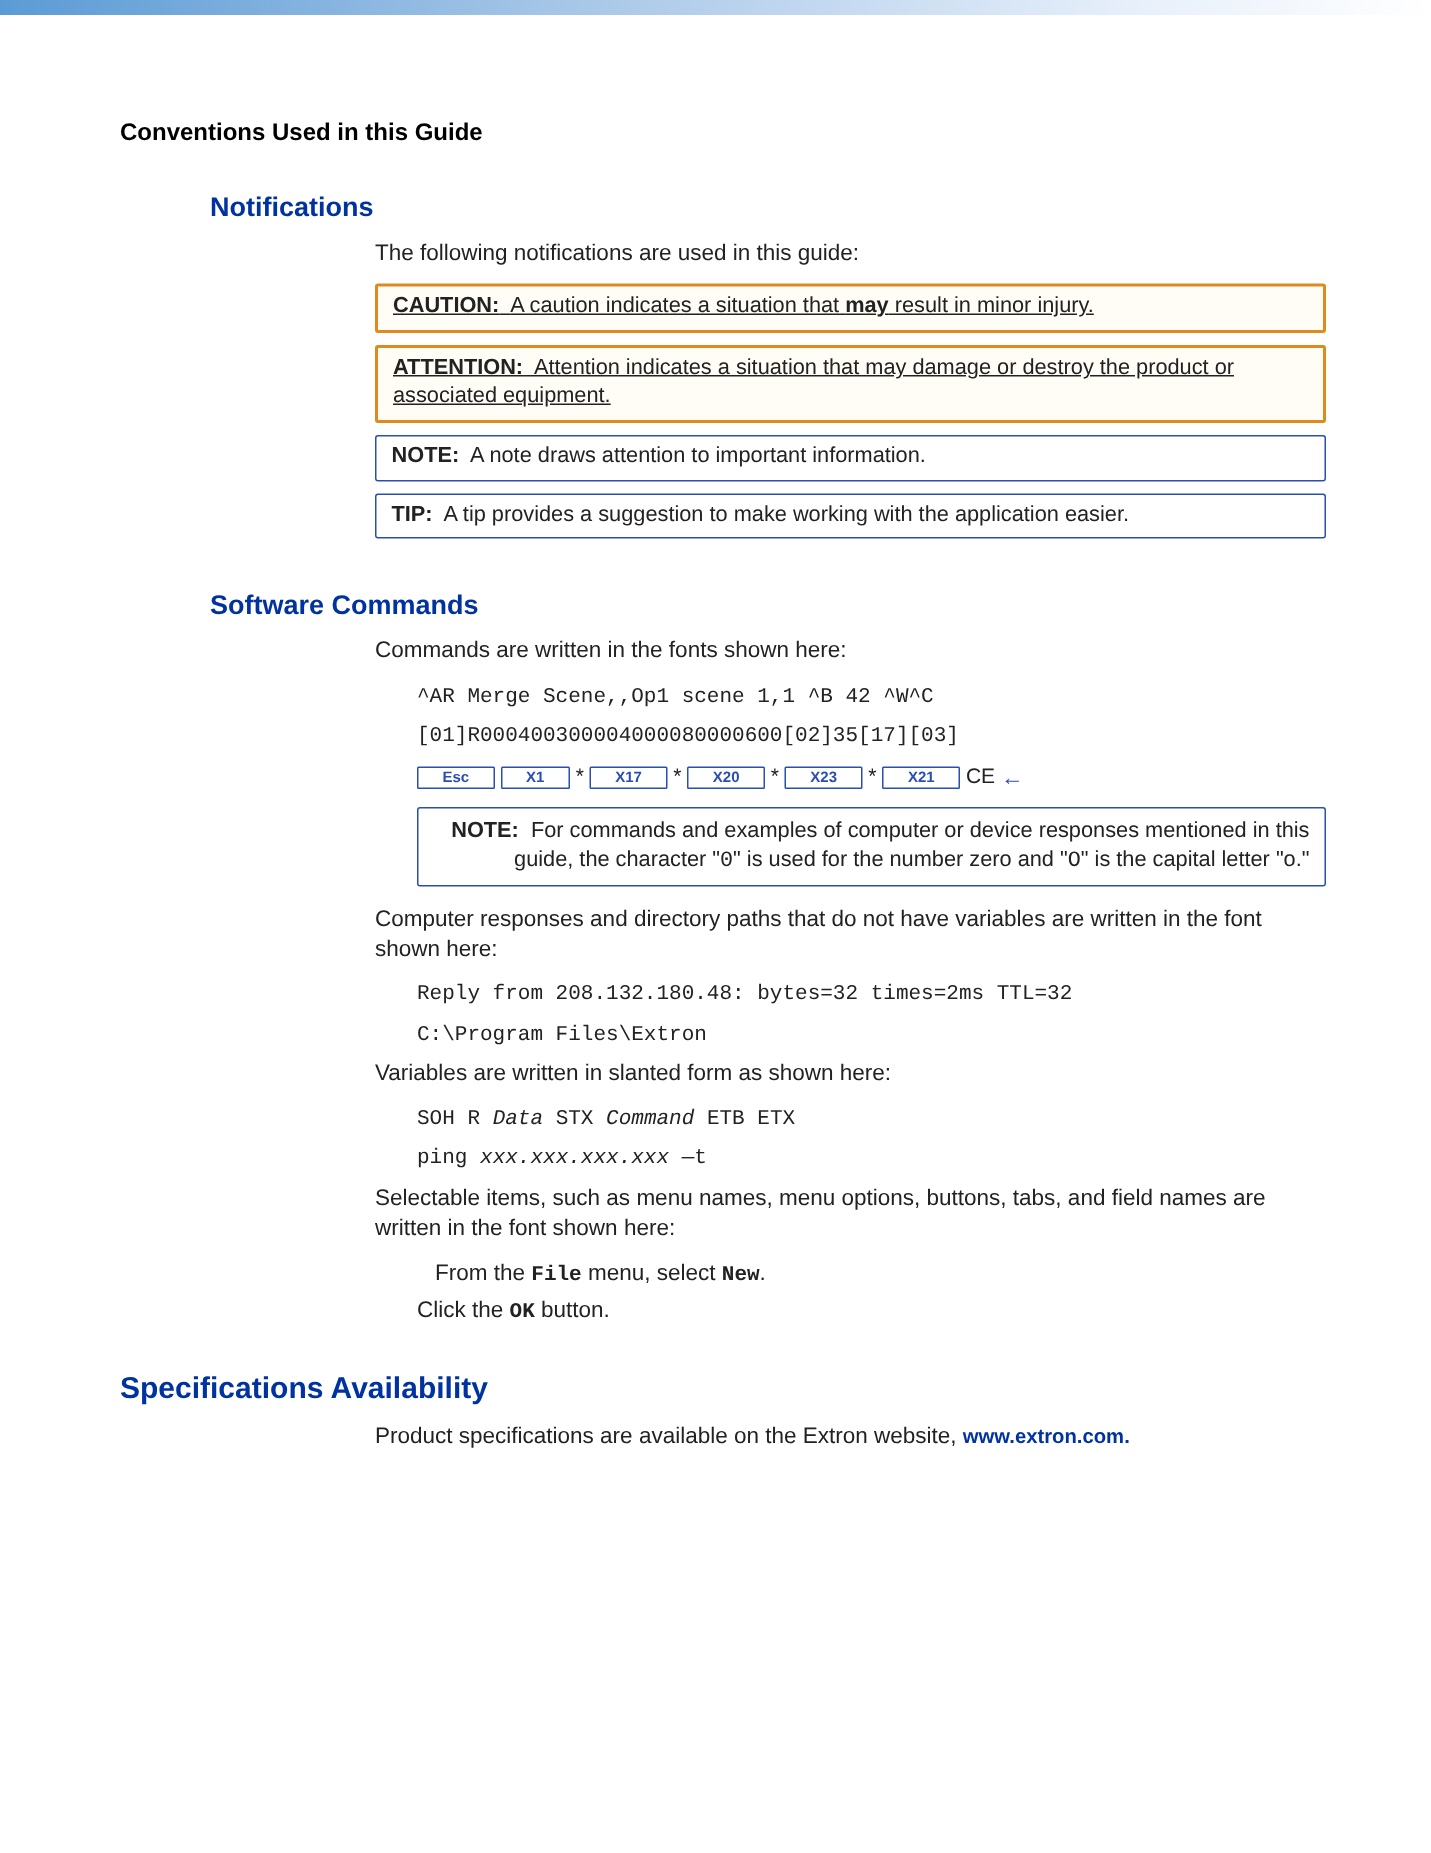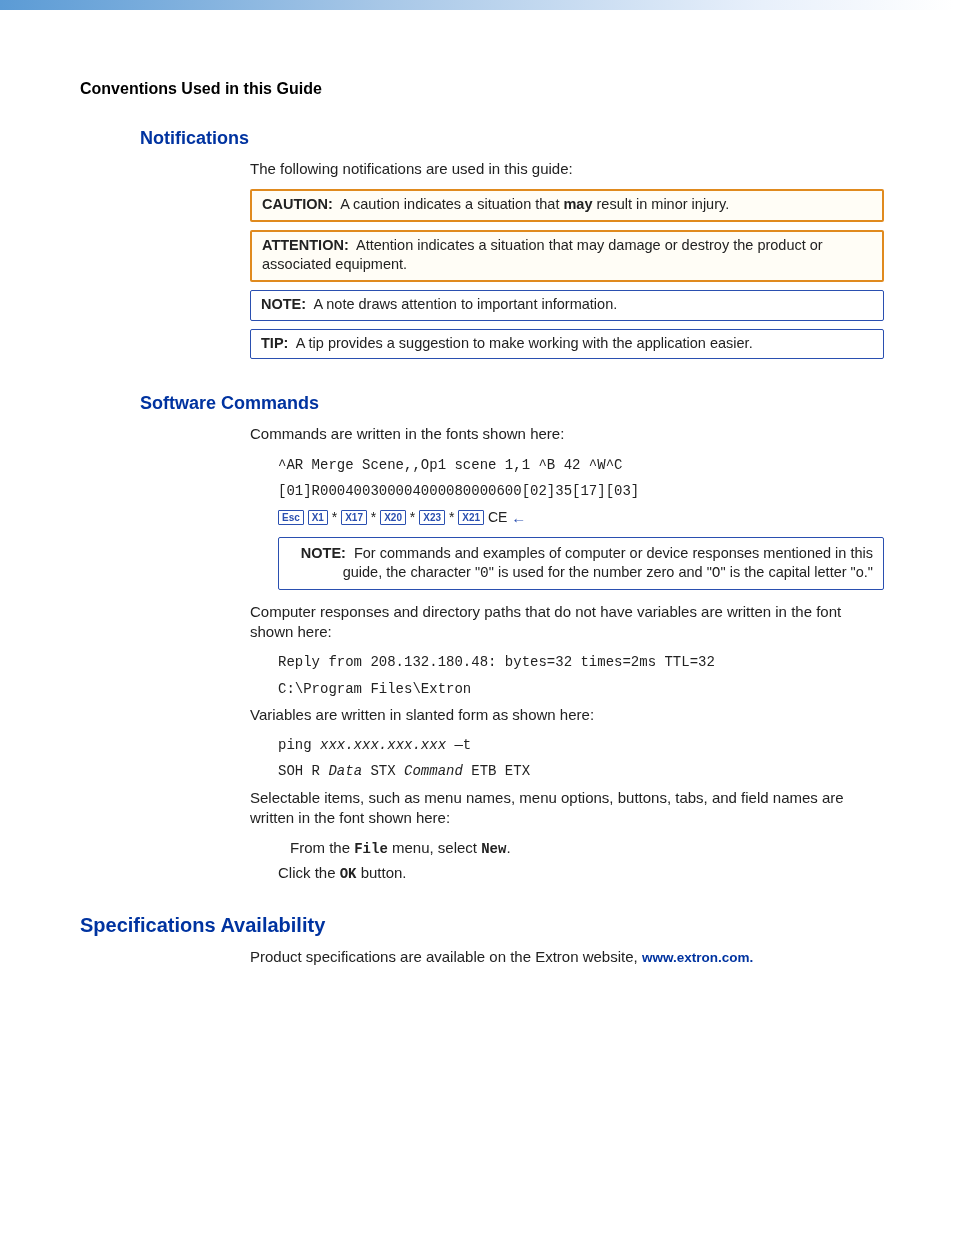--- a/index.html
+++ b/index.html
@@ -41,37 +41,37 @@
     line-height: 1.35;
   }
   .body-indent p { margin: 6px 0 10px 0; }
   .box {
     border-radius: 2px;
     padding: 4px 10px 6px 10px;
     margin: 8px 0;
     font-size: 14.5px;
     line-height: 1.3;
   }
-  .box.orange { border: 2px solid #e08a1e; background: #fffdf6; }
+  .box.orange { border: 2px solid #e08a1e; background: #fffdf6; text-decoration: underline; }
   .box.blue { border: 1.5px solid #2a4fb0; background: #fff; }
   .box .label { font-weight: bold; }
   .cmdblock {
     margin: 6px 0 6px 28px;
     font-family: "Courier New", Courier, monospace;
     font-size: 14px;
     line-height: 1.45;
   }
   .keytag {
     display: inline-block;
     border: 1.2px solid #2a4fb0;
     color: #2a4fb0;
     font-family: Arial, Helvetica, sans-serif;
     font-size: 10px;
     font-weight: bold;
-    padding: 0 3px;
+    padding: 0 16px;
     line-height: 13px;
     vertical-align: 1px;
     border-radius: 1px;
   }
   .arrow {
     color: #2a4fb0;
     font-weight: bold;
     font-size: 15px;
     vertical-align: -1px;
   }
@@ -139,24 +139,24 @@
       <span class="label" style="font-weight:bold">NOTE:</span>&nbsp;
       <span>For commands and examples of computer or device responses mentioned in this guide, the character "</span><span style="font-family:'Courier New',monospace">0</span><span>" is used for the number zero and "</span><span style="font-family:'Courier New',monospace">O</span><span>" is the capital letter "o."</span>
     </div>
 
     <p>Computer responses and directory paths that do not have variables are written in the font shown here:</p>
     <div class="cmdblock">Reply from 208.132.180.48: bytes=32 times=2ms TTL=32</div>
     <div class="cmdblock">C:\Program Files\Extron</div>
 
     <p>Variables are written in slanted form as shown here:</p>
     <div class="cmdblock">
-      <span>ping </span><span class="ital">xxx.xxx.xxx.xxx</span><span> —t</span>
+      <span>SOH R </span><span class="ital">Data</span><span> STX </span><span class="ital">Command</span><span> ETB ETX</span>
     </div>
     <div class="cmdblock">
-      <span>SOH R </span><span class="ital">Data</span><span> STX </span><span class="ital">Command</span><span> ETB ETX</span>
+      <span>ping </span><span class="ital">xxx.xxx.xxx.xxx</span><span> —t</span>
     </div>
 
     <p>Selectable items, such as menu names, menu options, buttons, tabs, and field names are written in the font shown here:</p>
     <div style="margin:4px 0 2px 40px; font-size:15px;">
       <span>From the </span><span class="monobold">File</span><span> menu, select </span><span class="monobold">New</span><span>.</span>
     </div>
     <div style="margin:4px 0 2px 28px; font-size:15px;">
       <span>Click the </span><span class="monobold">OK</span><span> button.</span>
     </div>
   </div>

